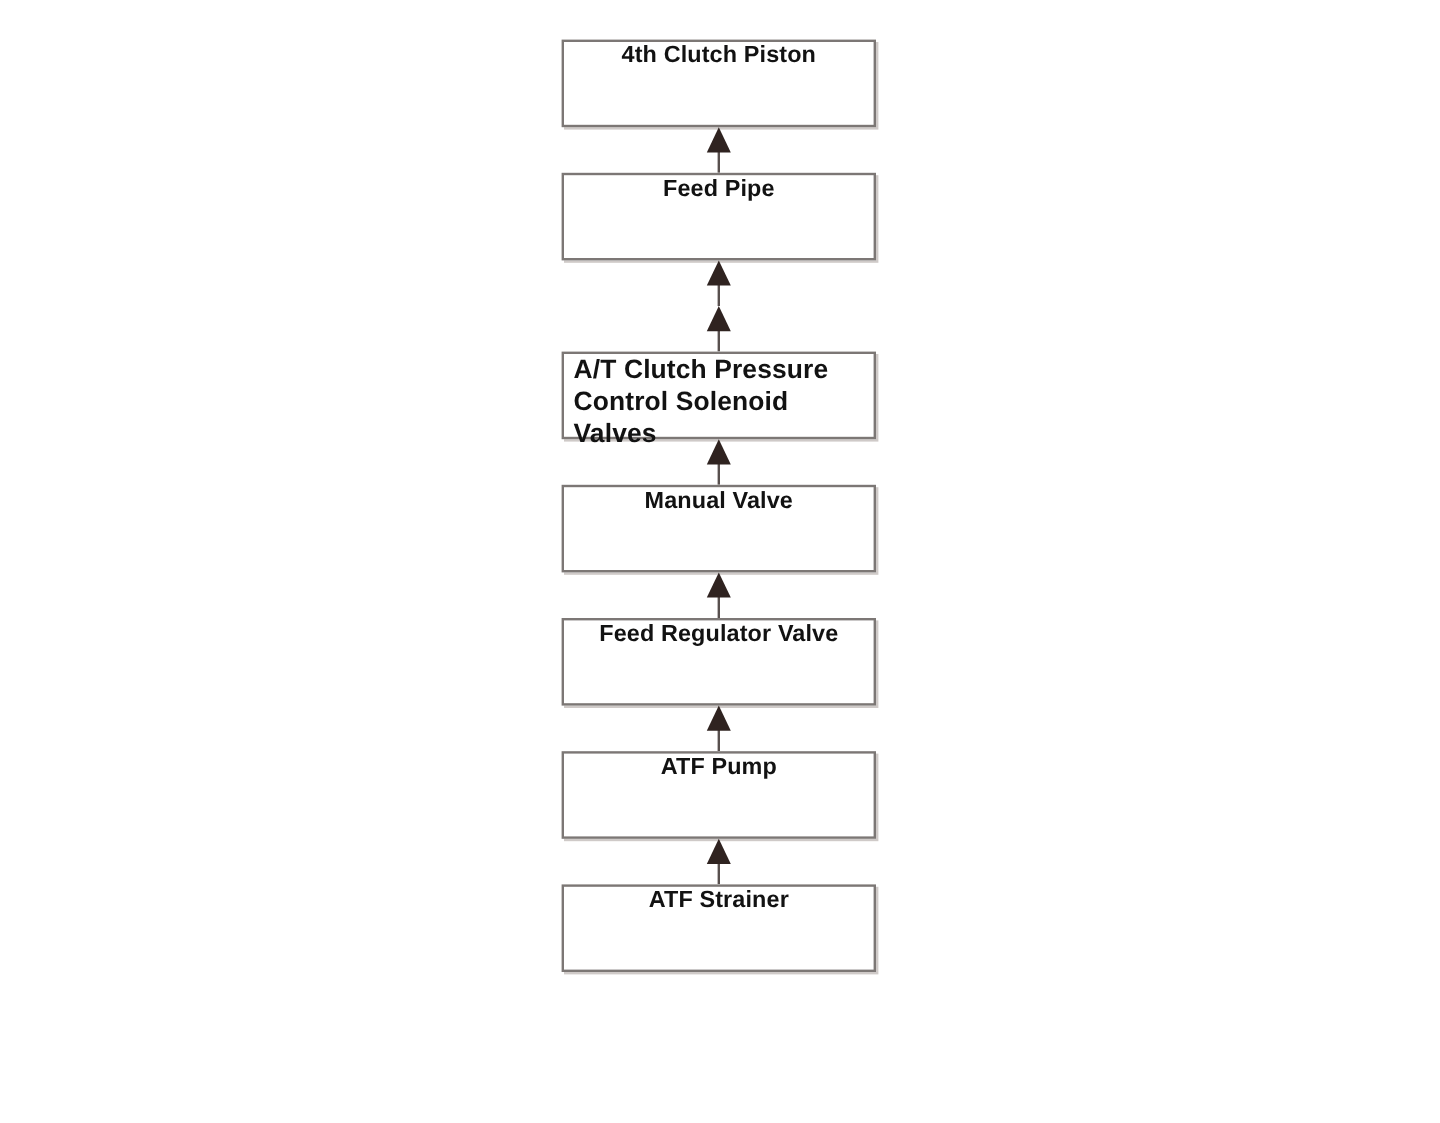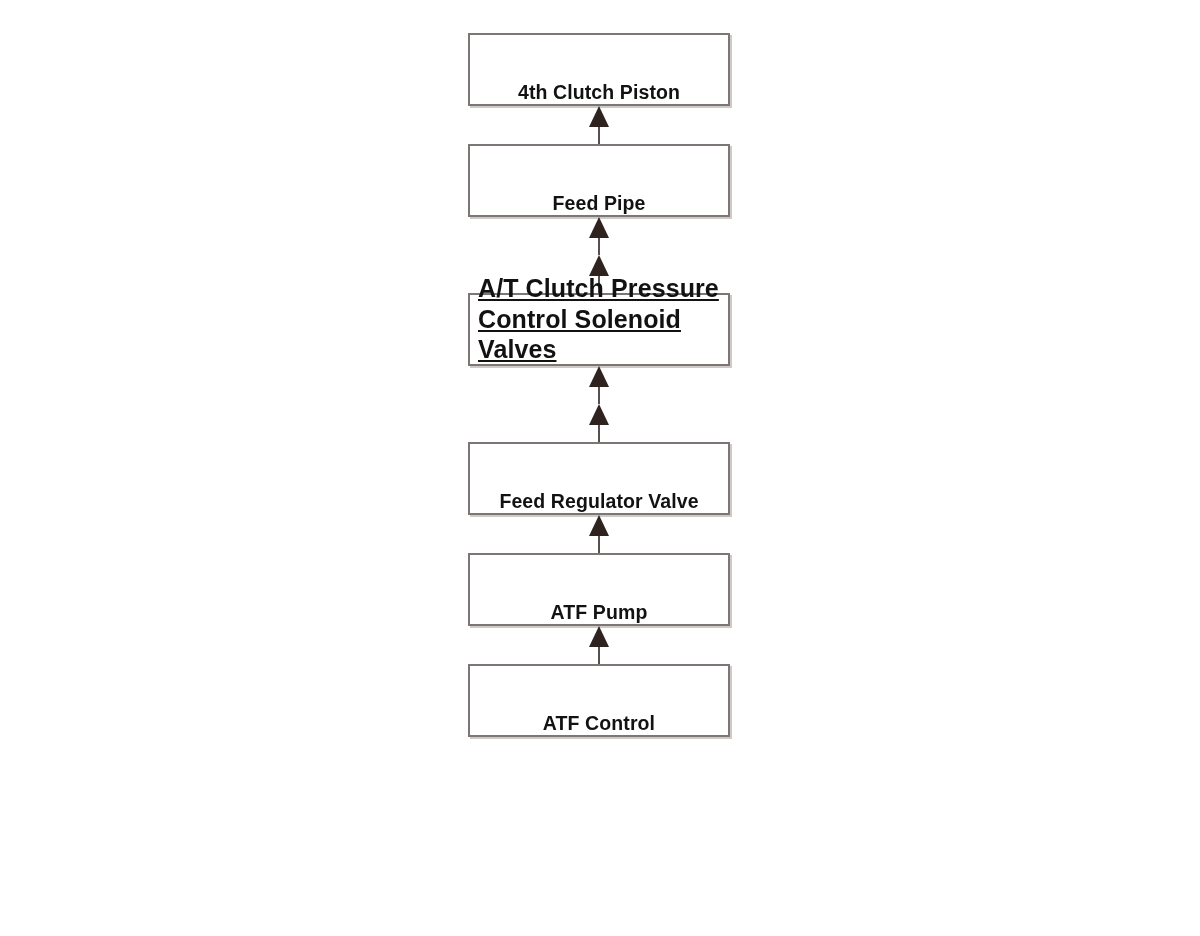--- a/index.html
+++ b/index.html
@@ -36,40 +36,39 @@
   
   .node {
     position: relative;
     box-sizing: border-box;
     width: 262px;
     height: 73px;
     background: #ffffff;
     border: 2px solid #7c7775;
     box-shadow: 2px 2px 0 0 #cfcac8;
     display: flex;
-    align-items: flex-end;
+    align-items: flex-start;
     justify-content: center;
   }
 
   .node-label {
     color: #121212;
     font-size: 19.5px;
     font-weight: bold;
     line-height: 1.17;
     letter-spacing: 0.1px;
     text-align: center;
     white-space: pre-line;
     padding: 0 8px;
   }
 
   .node.two-line .node-label {
     text-align: left;
-    font-size: 25px;
+    font-size: 22px;
     line-height: 1.21;
-    text-decoration: underline;
   }
 
   
   .connector {
     position: relative;
     width: 262px;
     height: 38px;
     display: flex;
     justify-content: center;
   }
@@ -120,20 +119,23 @@
 Control Solenoid Valves</span>
     </div>
 
     <div class="connector">
       <svg class="connector-svg" width="24" height="38" viewBox="0 0 24 38">
         <line x1="12" y1="38" x2="12" y2="20" stroke="#58504e" stroke-width="2"></line>
         <polygon points="12,0 22,21 2,21" fill="#2f2320"></polygon>
       </svg>
     </div>
 
+    <div class="node">
+      <span class="node-label">Manual Valve</span>
+    </div>
 
     <div class="connector">
       <svg class="connector-svg" width="24" height="38" viewBox="0 0 24 38">
         <line x1="12" y1="38" x2="12" y2="20" stroke="#58504e" stroke-width="2"></line>
         <polygon points="12,0 22,21 2,21" fill="#2f2320"></polygon>
       </svg>
     </div>
 
     <div class="node">
       <span class="node-label">Feed Regulator Valve</span>
@@ -151,17 +153,17 @@
     </div>
 
     <div class="connector">
       <svg class="connector-svg" width="24" height="38" viewBox="0 0 24 38">
         <line x1="12" y1="38" x2="12" y2="20" stroke="#58504e" stroke-width="2"></line>
         <polygon points="12,0 22,21 2,21" fill="#2f2320"></polygon>
       </svg>
     </div>
 
     <div class="node">
-      <span class="node-label">ATF Control</span>
+      <span class="node-label">ATF Strainer</span>
     </div>
 
   </div>
 </div>
 
 </body></html>

